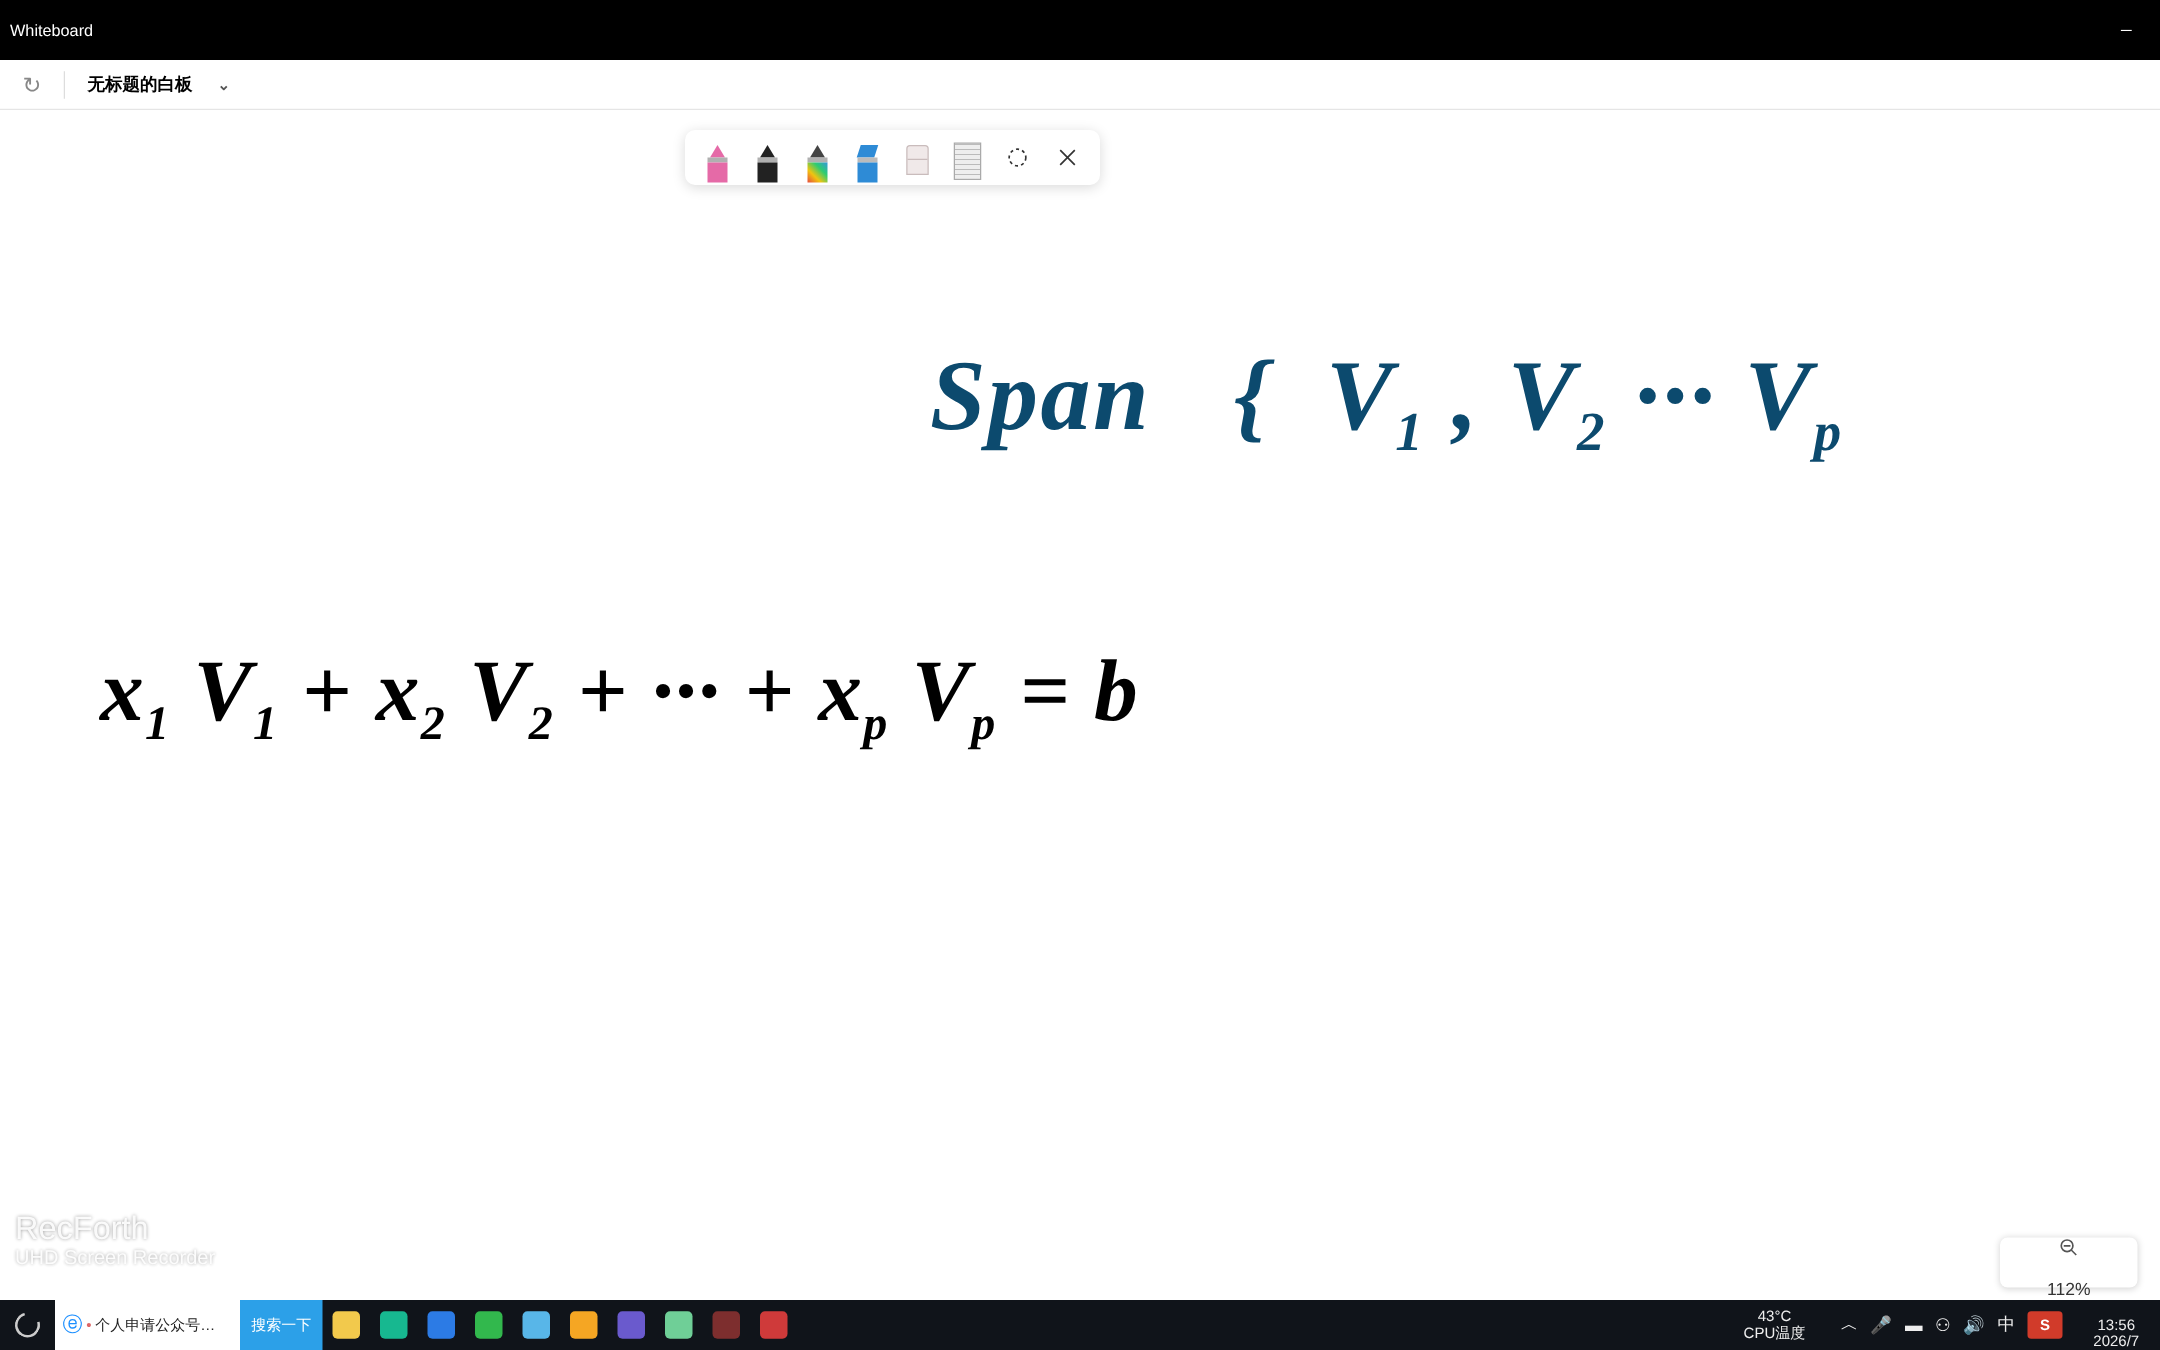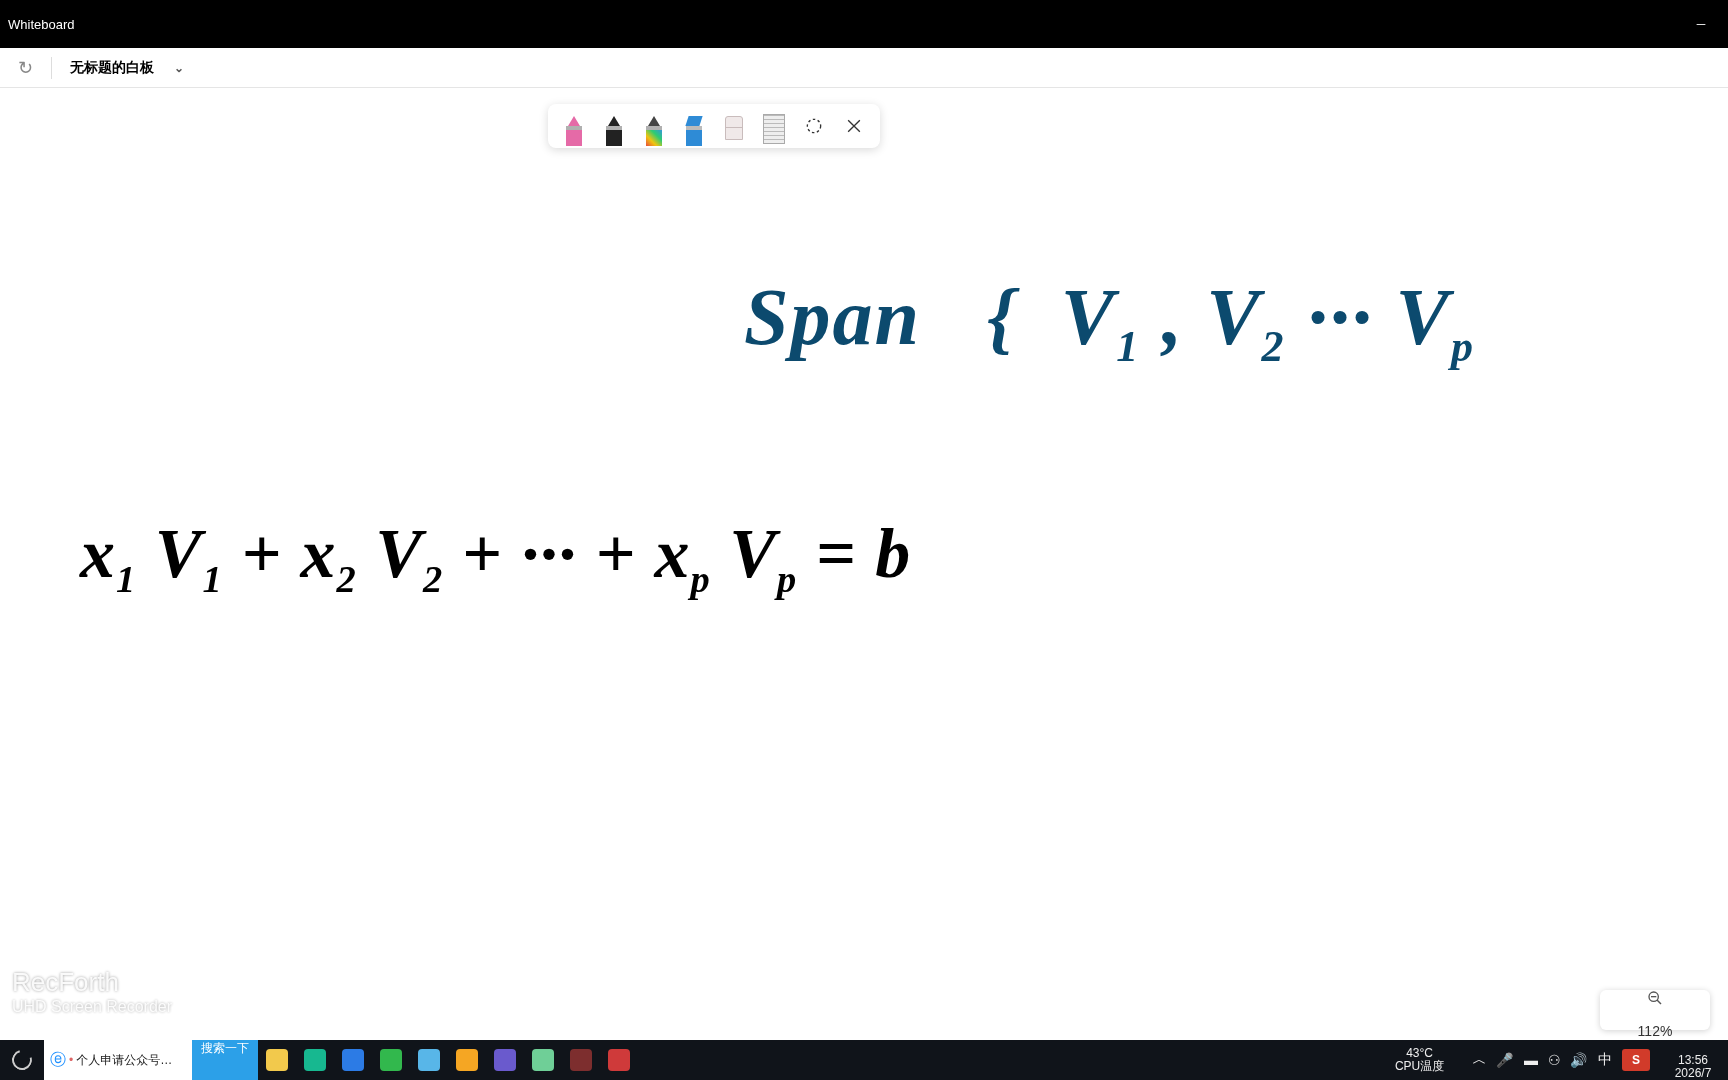--- a/index.html
+++ b/index.html
@@ -156,21 +156,21 @@
 }
 .tb-start { width: 44px; display:flex; align-items:center; justify-content:center; background:#10141a;}
 .tb-ie {
   width: 148px; background:#fff; color:#222;
   display:flex; align-items:center; gap:3px; padding:0 6px;
   font-size: 12px;
 }
 .tb-ie .ie-ic { color:#1e90ff; font-size:16px; }
 .tb-search {
   width: 66px; background:#2ca0e8; color:#fff;
-  display:flex; justify-content:center;
+  display:flex; align-items:center; justify-content:center;
 }
 .tb-icons { display:flex; align-items:center; }
 .tb-icons .slot { width:38px; display:flex; align-items:center; justify-content:center; }
 .tb-icons .dot { width:22px; height:22px; border-radius:4px; }
 .tb-spacer { flex:1; }
 .tb-temp { width:90px; display:flex; flex-direction:column; align-items:center; justify-content:center; line-height:1.1;}
 .tb-tray { display:flex; align-items:center; gap:10px; padding:0 8px;}
 .tb-tray .tic { font-size:14px; }
 .tb-lang { width:28px; height:22px; background:#d13b2a; color:#fff; display:flex;align-items:center;justify-content:center; border-radius:3px; font-weight:600;}
 .tb-clock { width:70px; display:flex; flex-direction:column; align-items:center; justify-content:flex-end; line-height:1.1;}

